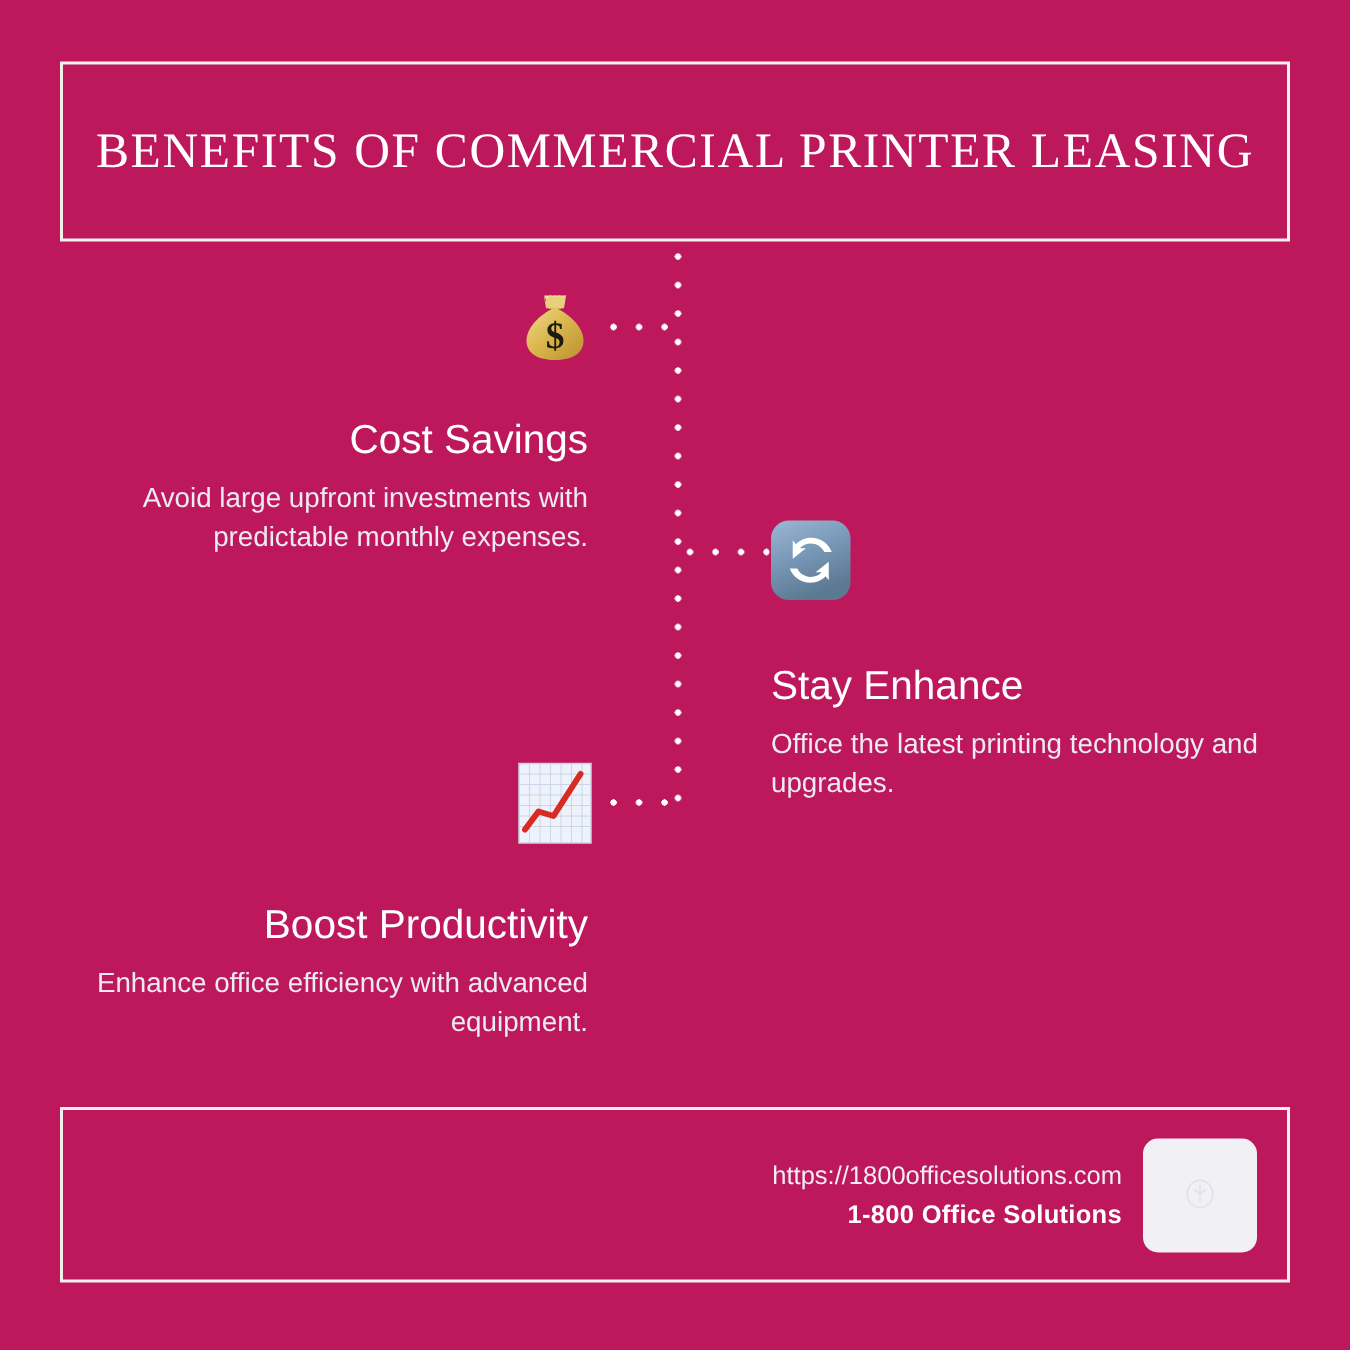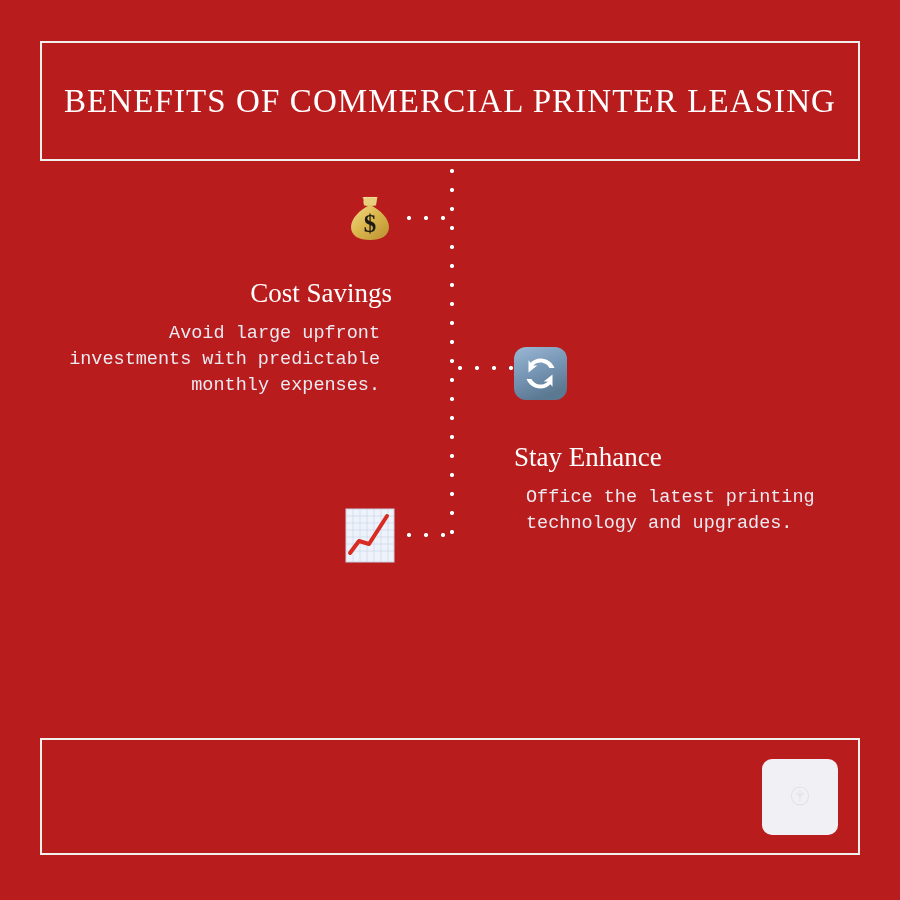--- a/index.html
+++ b/index.html
@@ -10,21 +10,21 @@
     width: 900px;
     height: 900px;
     background: #14141f;
     font-family: "Liberation Sans", sans-serif;
     overflow: hidden;
   }
   #infographic {
     position: relative;
     width: 900px;
     height: 900px;
-    background: #b91c1c;
+    background: #be185d;
   }
 
   
   .header-box {
     position: absolute;
     left: 40px;
     top: 41px;
     width: 820px;
     height: 120px;
     border: 2px solid #f2f0ec;
@@ -71,29 +71,29 @@
   .icon-moneybag { left: 345px; top: 193px; width: 50px; height: 50px; }
   .icon-sync     { left: 513px; top: 346px; width: 55px; height: 55px; }
   .icon-chart    { left: 345px; top: 508px; width: 50px; height: 55px; }
 
   
   .benefit {
     position: absolute;
   }
   .benefit h2 {
     margin: 0 0 10px 0;
-    font-family: Liberation Serif, serif;
+    font-family: Liberation Sans, sans-serif;
     font-size: 27px;
     font-weight: normal;
     color: #ffffff;
     line-height: 1.1;
   }
   .benefit p {
-    margin: 12px;
-    font-family: Liberation Mono, monospace;
+    margin: 0;
+    font-family: Liberation Sans, sans-serif;
     font-size: 18.5px;
     font-weight: 300;
     color: #eceaf2;
     line-height: 1.42;
   }
   .benefit.align-right { text-align: right; }
   .benefit.align-left  { text-align: left; }
 
   .benefit-1 { left: 32px; top: 279px; width: 360px; }
   .benefit-2 { left: 514px; top: 443px; width: 340px; }
@@ -224,23 +224,31 @@
   <div class="benefit benefit-1 align-right">
     <h2>Cost Savings</h2>
     <p>Avoid large upfront investments with predictable monthly expenses.</p>
   </div>
 
   <div class="benefit benefit-2 align-left">
     <h2>Stay Enhance</h2>
     <p>Office the latest printing technology and upgrades.</p>
   </div>
 
+  <div class="benefit benefit-3 align-right">
+    <h2>Boost Productivity</h2>
+    <p>Enhance office efficiency with advanced equipment.</p>
+  </div>
 
   <div class="footer-box">
     <div class="footer-inner">
+      <div class="footer-text">
+        <div class="footer-url">https://1800officesolutions.com</div>
+        <div class="footer-brand">1-800 Office Solutions</div>
+      </div>
       <div class="footer-logo">
         <svg viewBox="0 0 40 40" width="40" height="40" aria-hidden="true">
           <g stroke="#e2e1e9" stroke-width="1.1" fill="none">
             <path d="M20 10 C25 10 28.5 14 28.5 19 C28.5 24 25 28 20 28 C15 28 11.5 24 11.5 19 C11.5 14 15 10 20 10 Z"></path>
             <line x1="20" y1="13" x2="20" y2="25"></line>
             <path d="M16 16 L20 19 L24 16"></path>
           </g>
         </svg>
       </div>
     </div>

